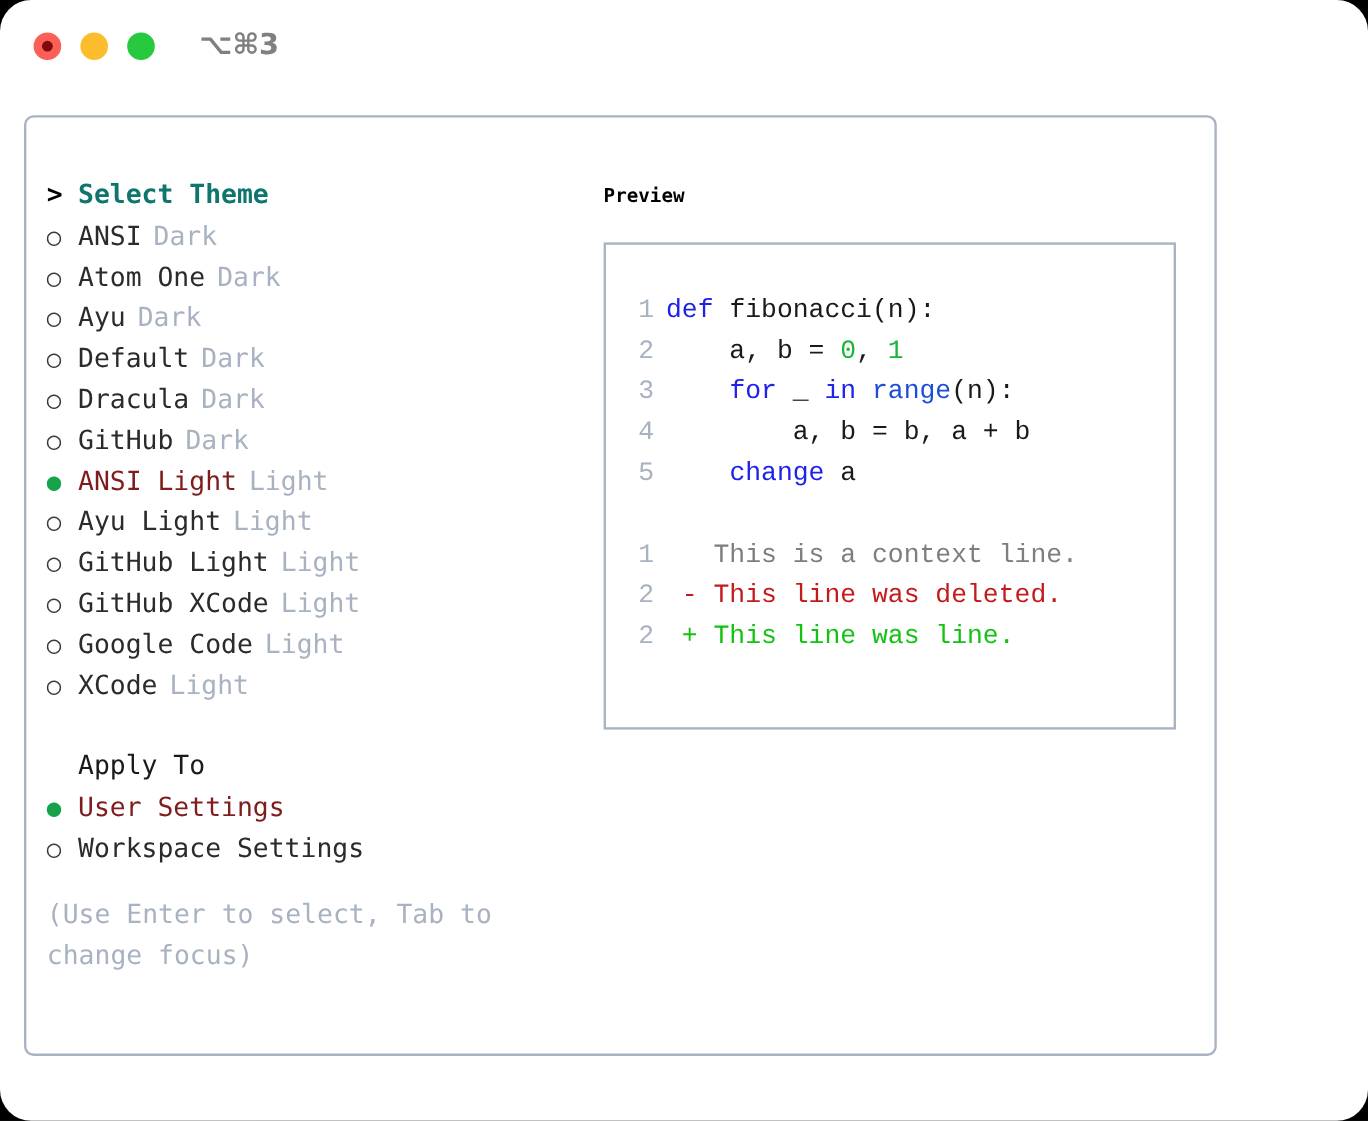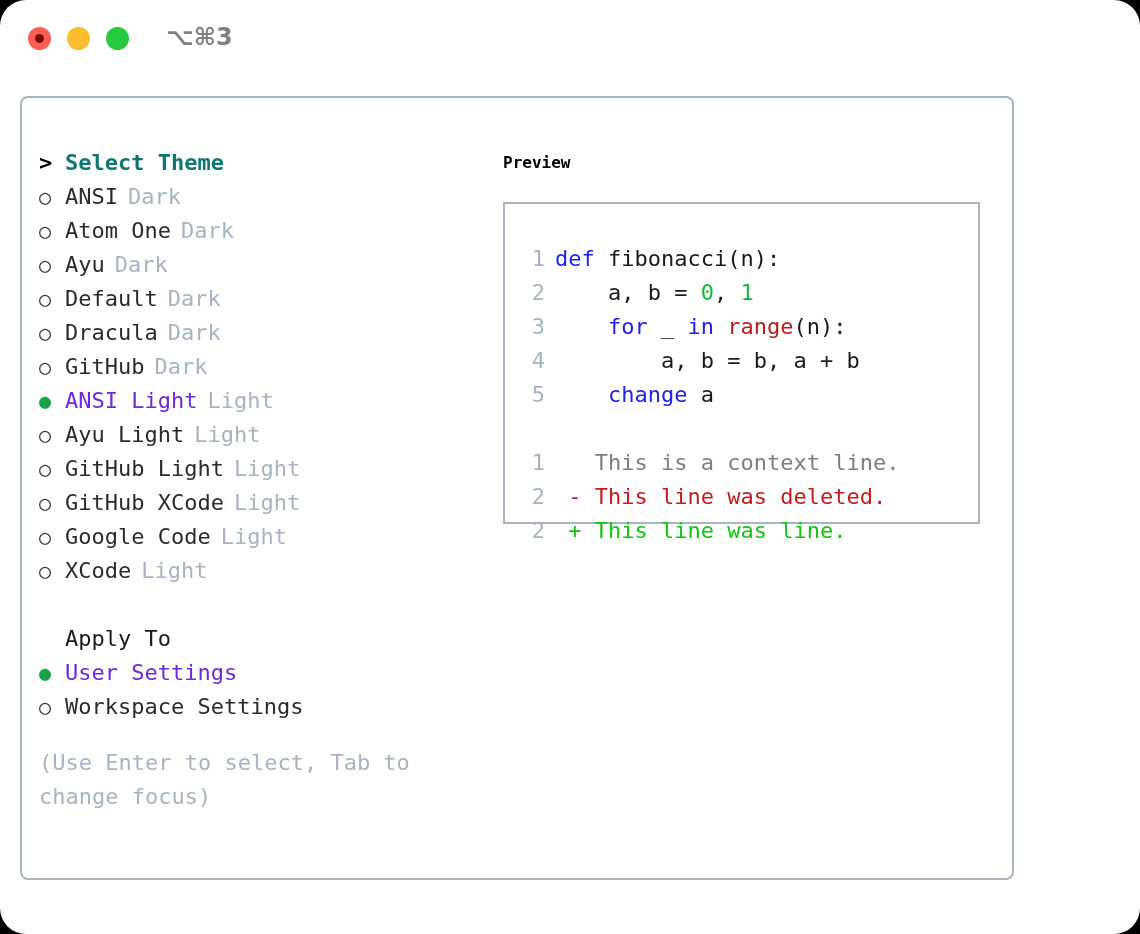--- a/index.html
+++ b/index.html
@@ -109,21 +109,21 @@
   .opt .bullet {
     display: inline-block;
     width: 26px;
     color: #3A3A3A;
     font-size: 20px;
   }
   .opt .label { color: #2b2b2b; }
   .opt .suffix { color: #A8B2C1; margin-left: 10px; }
 
   .opt.selected .bullet { color: #15A34A; }
-  .opt.selected .label  { color: #6d28d9; text-align: center; }
+  .opt.selected .label  { color: #7f1d1d; text-align: center; }
   .opt.selected .suffix { color: #A8B2C1; }
 
   .spacer { height: 34px; }
 
   #hint {
     margin-top: 22px;
     font-size: 22px;
     line-height: 34px;
     color: #A8B2C1;
     width: 420px;
@@ -138,39 +138,40 @@
   }
   #preview-title {
     font-size: 16px;
     font-weight: 700;
     color: #000000;
     line-height: 34px;
     margin-bottom: 22px;
   }
   #preview-box {
     width: 477px;
-    height: 322px;
+    height: 406px;
     border: 2px solid #A9B3C4;
     background: #ffffff;
     padding: 38px 0 0 14px;
+    font-family: Liberation Mono, monospace;
   }
   .code-line {
     font-size: 22px;
     line-height: 34px;
     white-space: pre;
   }
   .ln {
     display: inline-block;
     width: 26px;
     text-align: right;
     color: #A8B2C1;
     margin-right: 10px;
   }
   .tok-kw   { color: #1F22E8; }
-  .tok-fn   { color: #b91c1c; }
+  .tok-fn   { color: #1d4ed8; }
   .tok-num  { color: #18B739; }
   .tok-txt  { color: #1a1a1a; }
   .tok-ctx  { color: #7E7E7E; }
   .tok-del  { color: #C31B1B; }
   .tok-add  { color: #13C313; }
   .code-gap { height: 34px; }
 </style>
 </head>
 <body>
 

